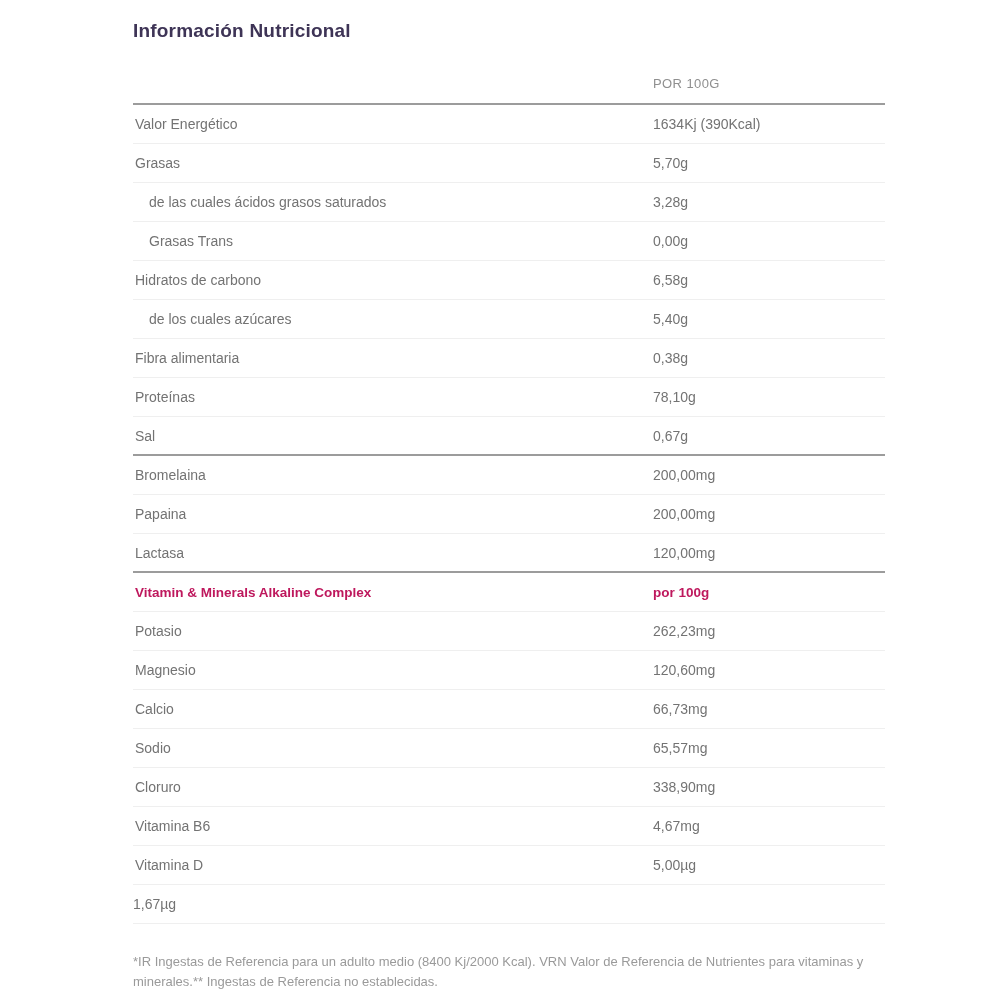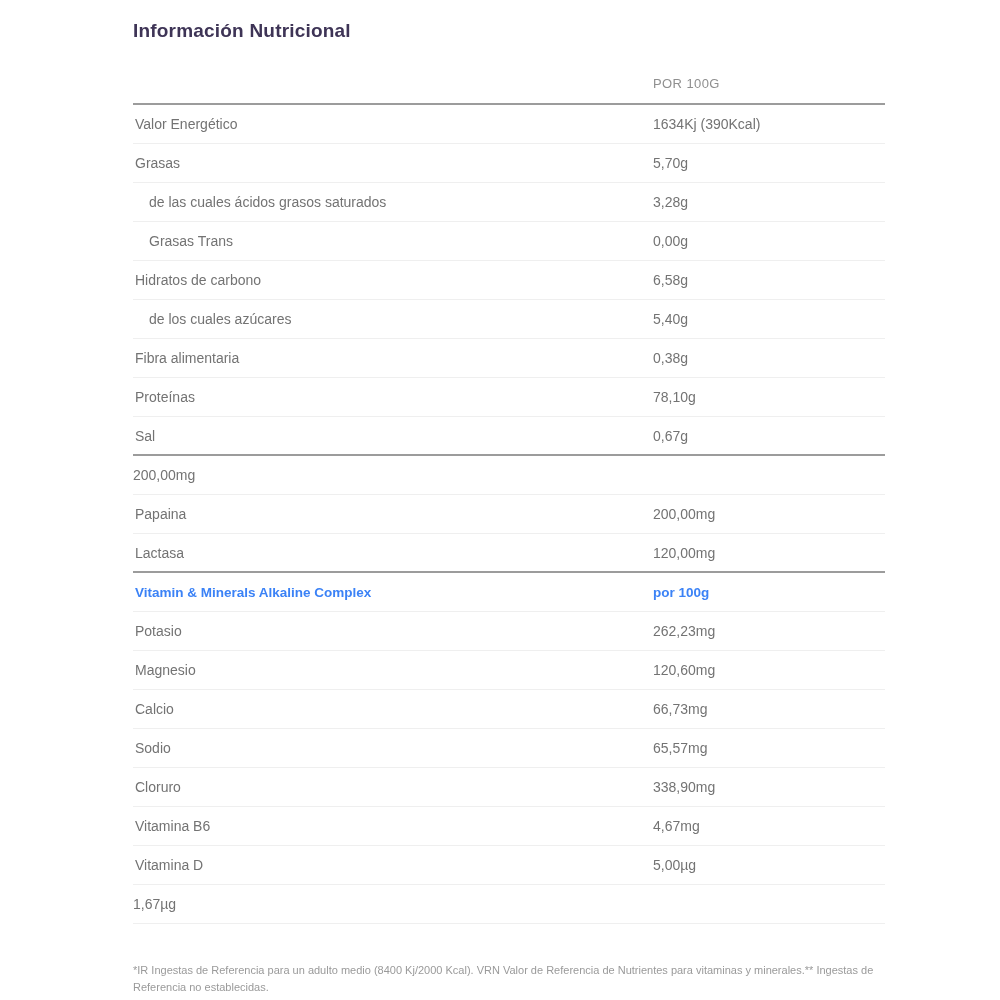--- a/index.html
+++ b/index.html
@@ -54,28 +54,28 @@
     padding-left: 2px;
     white-space: nowrap;
   }
   .t-row.indent .label-cell { padding-left: 16px; }
   .t-row .value-cell {
     width: 232px;
     white-space: nowrap;
   }
   .t-row.heavy { border-bottom: 2px solid #9c9c9c; }
   .t-row.bold {
-    color: #3b82f6;
+    color: #be185d;
     font-weight: bold;
     font-size: 13.5px;
   }
   .footnote {
-    margin-top: 38px;
+    margin-top: 28px;
     color: #9a9a9a;
-    font-size: 11px;
+    font-size: 13px;
     line-height: 1.55;
     max-width: 750px;
   }
 </style>
 </head>
 <body>
 
 <div class="page">
   <div class="content">
 
@@ -126,20 +126,21 @@
     <div class="label-cell">Proteínas</div>
     <div class="value-cell">78,10g</div>
   </div>
 
   <div class="t-row heavy">
     <div class="label-cell">Sal</div>
     <div class="value-cell">0,67g</div>
   </div>
 
   <div class="t-row">
+    <div class="label-cell">Bromelaina</div>
     <div class="value-cell">200,00mg</div>
   </div>
 
   <div class="t-row">
     <div class="label-cell">Papaina</div>
     <div class="value-cell">200,00mg</div>
   </div>
 
   <div class="t-row heavy">
     <div class="label-cell">Lactasa</div>

